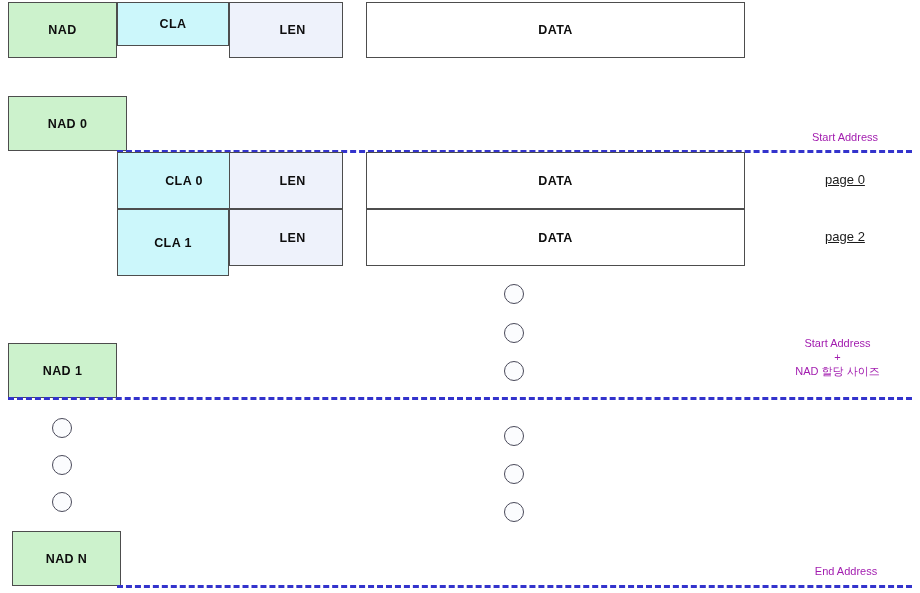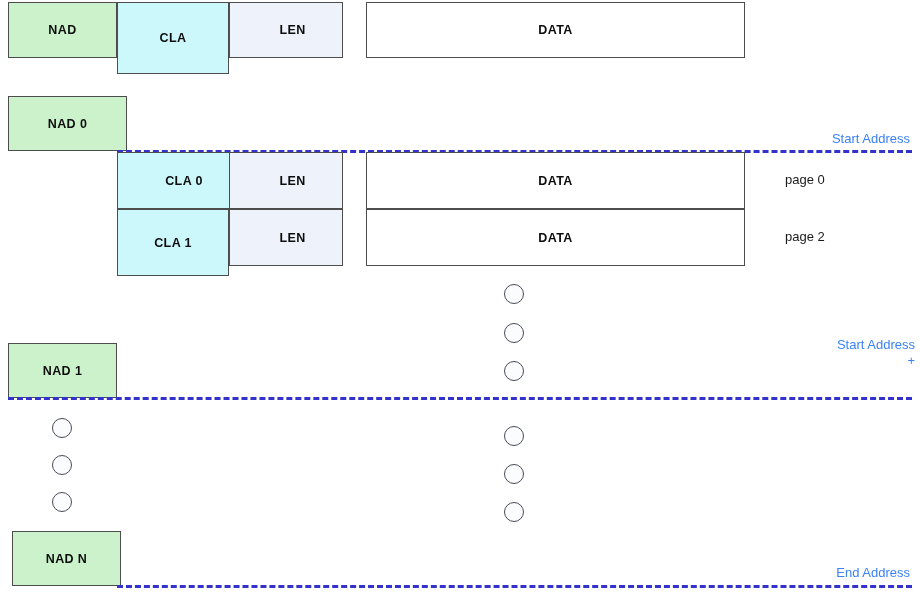--- a/index.html
+++ b/index.html
@@ -40,31 +40,33 @@
   
   .dashed {
     position: absolute;
     height: 0;
     border-top: 3px dashed #3333cc;
   }
 
   
   .label-blue {
     position: absolute;
-    color: #3b82f6;
-    font-size: 13px;
-    text-align: right;
+    color: #a21caf;
+    font-size: 11px;
+    text-align: center;
     white-space: nowrap;
     line-height: 1.25;
   }
   .label-dark {
     position: absolute;
     color: #1a1a1a;
     font-size: 13px;
+    text-align: center;
     white-space: nowrap;
+    text-decoration: underline;
   }
 
   
   .circle {
     position: absolute;
     width: 20px;
     height: 20px;
     border: 1.6px solid #4a4a5a;
     border-radius: 50%;
     background: #fbfcfe;
@@ -72,21 +74,21 @@
   }
 </style>
 </head>
 <body>
 
 <div id="canvas">
 
   <div class="cell nad" style="left:8px; top:2px; width:109px; height:56px;text-align:center;">
     <span>NAD</span>
   </div>
-  <div class="cell cla" style="left:117px; top:2px; width:112px; height:72px;">
+  <div class="cell cla" style="left:117px; top:2px; width:112px; height:44px;">
     <span>CLA</span>
   </div>
   <div class="cell len" style="left:229px; top:2px; width:114px; height:56px;">
     <span>LEN</span>
   </div>
   <div class="cell data" style="left:343px; top:2px; width:379px; height:56px;">
     <span>DATA</span>
   </div>
 
   <div class="cell nad" style="left:8px; top:96px; width:119px; height:55px;">
@@ -129,20 +131,21 @@
   <div class="circle" style="left:504px; top:361px;"></div>
 
   <div class="cell nad" style="left:8px; top:343px; width:109px; height:55px;">
     <span>NAD 1</span>
   </div>
 
   <div class="dashed" style="left:8px; top:397px; width:904px;"></div>
   <div class="label-blue" style="left:760px; top:337px; width:155px;">
     <div>Start Address</div>
     <div>+</div>
+    <div>NAD 할당 사이즈</div>
   </div>
 
   <div class="circle" style="left:52px; top:418px;"></div>
   <div class="circle" style="left:52px; top:455px;"></div>
   <div class="circle" style="left:52px; top:492px;"></div>
 
   <div class="circle" style="left:504px; top:426px;"></div>
   <div class="circle" style="left:504px; top:464px;"></div>
   <div class="circle" style="left:504px; top:502px;"></div>
 

